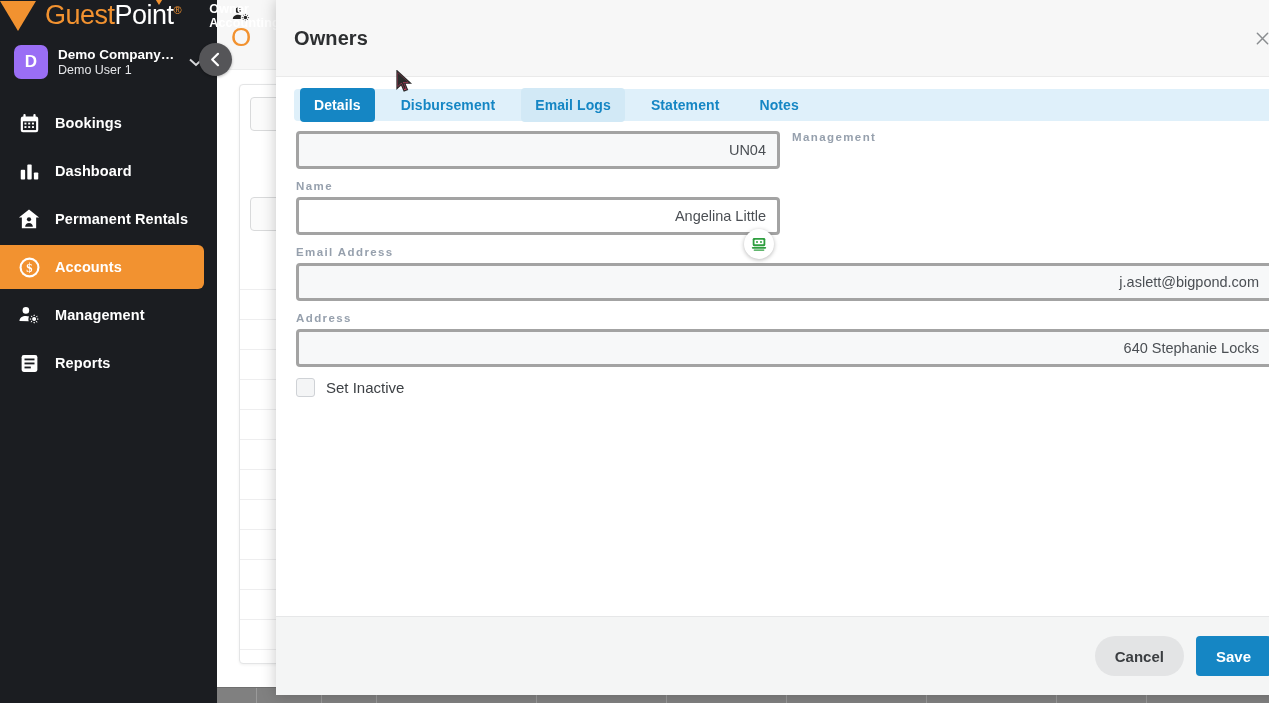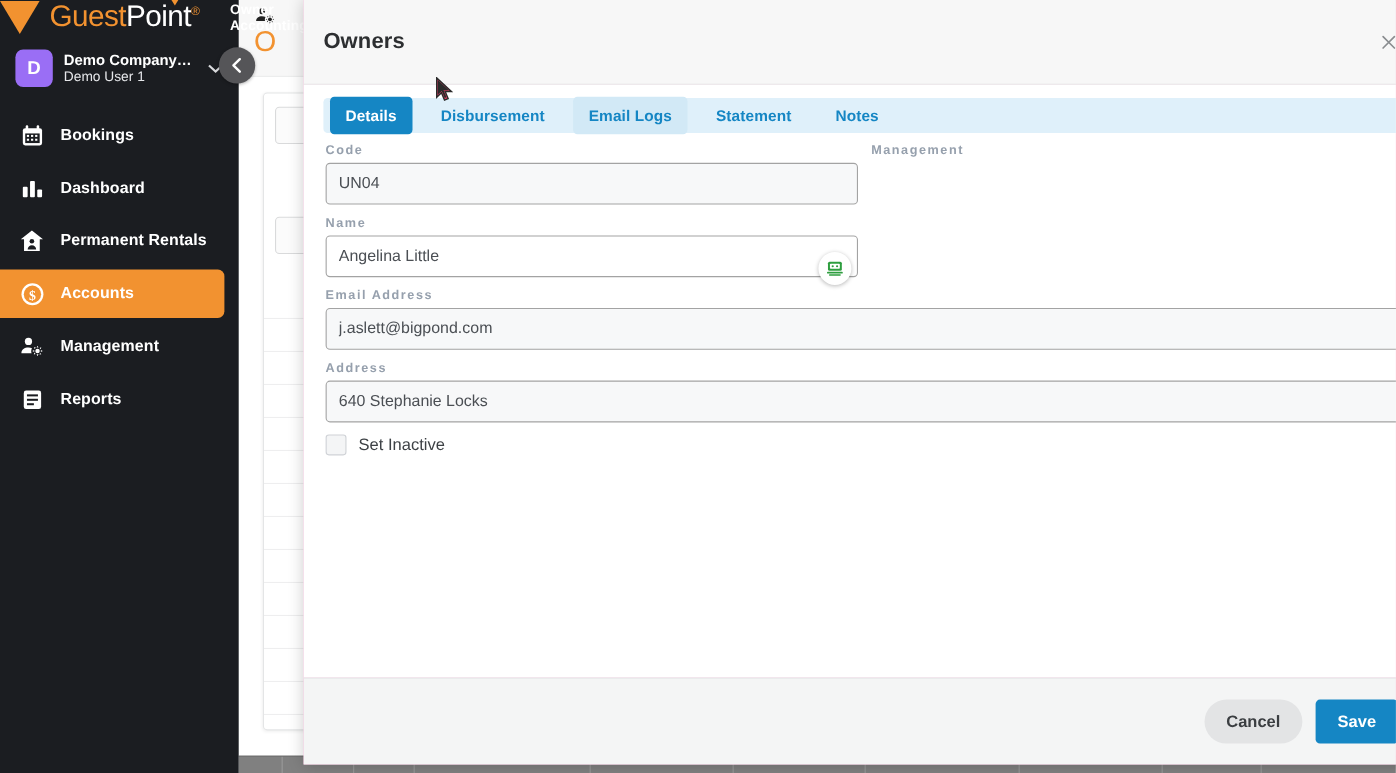--- a/index.html
+++ b/index.html
@@ -177,24 +177,24 @@
   .tab.active { background: #1586c4; color: #ffffff; }
   .tab.hover { background: #d2e9f6; }
 
   .form { padding: 10px 2px 0 2px; }
   .field-label {
     font-size: 11.5px; font-weight: 700; color: #96a0ad;
     letter-spacing: 1.4px; margin-bottom: 5px; display: block;
   }
   .field-input {
     width: 100%; height: 38px;
-    border: 1px solid #a3a3a3; border-radius: 4px;
+    border: 3px solid #a3a3a3; border-radius: 4px;
     background: #f7f8f9; color: #4b4f54;
     font-size: 14.5px; font-family: "Liberation Sans", sans-serif;
-    padding: 0 11px; outline: none;
+    padding: 0 11px; outline: none; text-align: right;
   }
   .field-input.focused { background: #ffffff; }
   .field-input::placeholder { color: #b8bcc1; }
   .field { margin-bottom: 11px; }
 
   .row { display: flex; gap: 12px; }
   .col-half { width: 484px; flex: 0 0 auto; }
   .col-4 { flex: 1 1 0; min-width: 0; }
 
   .select-wrap { position: relative; }
@@ -422,21 +422,20 @@
         <div class="tab">Disbursement</div>
         <div class="tab hover">Email Logs</div>
         <div class="tab">Statement</div>
         <div class="tab">Notes</div>
       </div>
 
       <div class="form">
 
         <div class="row">
           <div class="col-half field">
-            <label class="field-label">Code</label>
             <input class="field-input" type="text" value="UN04" style="">
           </div>
           <div class="col-half field">
             <label class="field-label">Management</label>
           </div>
         </div>
 
         <div class="row">
           <div class="col-half field">
             <label class="field-label">Name</label>

